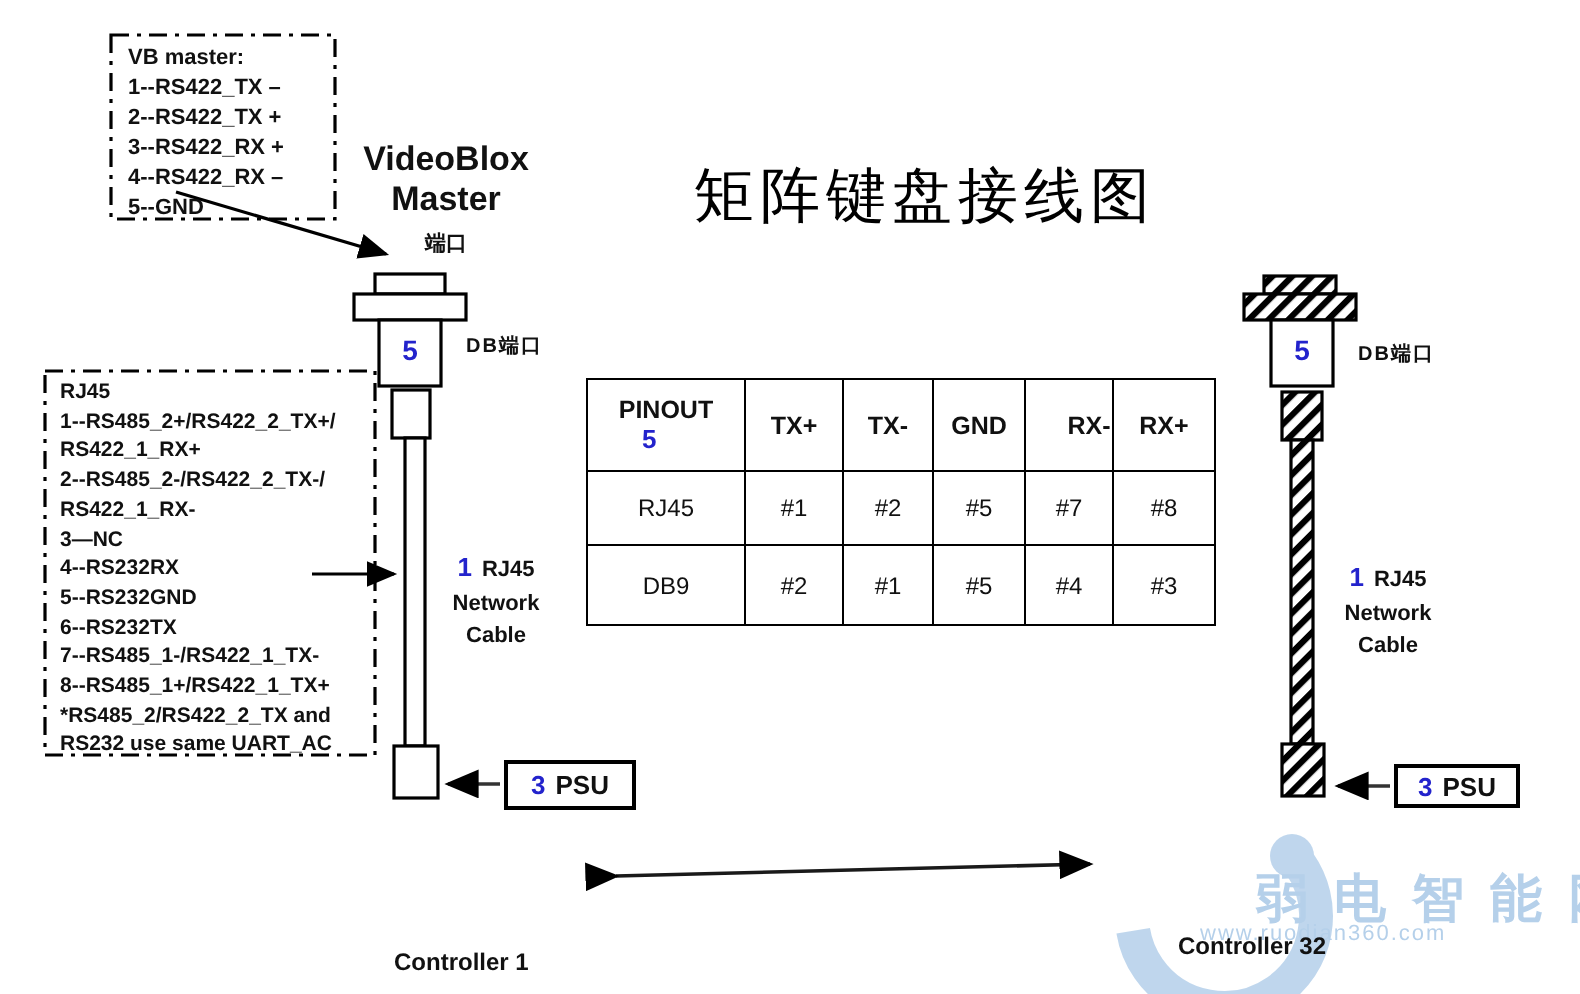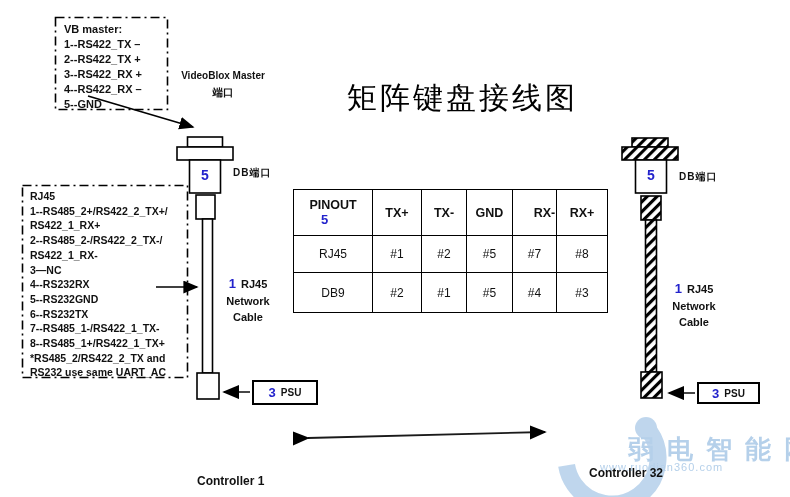--- a/index.html
+++ b/index.html
@@ -7,31 +7,31 @@
   #stage { position:relative; width:790px; height:497px; background:#ffffff; overflow:hidden; }
   .abs { position:absolute; }
   .blue { color:#2323cc; }
   .pinbox-text { font-weight:bold; font-size:11px; line-height:15px; color:#111; padding:5px 0 0 9px; }
   .rj45-text { font-weight:bold; font-size:10.5px; line-height:14.7px; color:#111; padding:4px 0 0 8px; }
   .ctr-label { font-weight:bold; font-size:12px; color:#111; z-index:6; }
   .cable-label { text-align:center; font-weight:bold; font-size:11px; line-height:16.5px; color:#111; }
   .cable-label .num { font-size:13px; margin-right:5px; }
   .psu-box { border:2px solid #000; display:flex; align-items:center; justify-content:center; gap:5px; background:#fff; }
   .psu-box .num { font-weight:bold; font-size:13px; }
-  .psu-box .lbl { font-weight:bold; font-size:10px; color:#111; }
+  .psu-box .lbl { font-weight:bold; font-size:13px; color:#111; }
   .pin5 { text-align:center; font-weight:bold; font-size:14px; z-index:3; }
   .dbport { font-weight:bold; font-size:10px; color:#111; letter-spacing:1px; }
   table.pinout { border-collapse:collapse; table-layout:fixed; background:#fff; }
   table.pinout th, table.pinout td { border:1.6px solid #000; text-align:center; vertical-align:middle; color:#111; }
   table.pinout th { font-weight:bold; font-size:12.5px; }
   table.pinout td { font-weight:normal; font-size:12px; }
   .pinout-sub { text-align:left; padding-left:27px; font-size:13px; font-weight:bold; }
   #title { font-family:"Liberation Serif", serif; font-size:30px; color:#000; letter-spacing:3px; }
   .vb-label { text-align:center; font-weight:bold; color:#111; }
-  .vb-label .l1 { font-size:10px; }
+  .vb-label .l1 { font-size:17px; }
   .vb-label .l2 { font-size:10.5px; margin-top:5px; }
   .watermark-text { color:#b5d0ea; font-weight:bold; letter-spacing:13px; font-size:26px; z-index:5; white-space:nowrap; }
   .watermark-url { color:#b5d0ea; font-weight:normal; font-size:11px; letter-spacing:1px; z-index:4; white-space:nowrap; }
 </style>
 </head>
 <body>
 
 <div id="stage">
 
   <svg class="abs" width="790" height="497" viewBox="0 0 790 497" style="left:0;top:0;">

